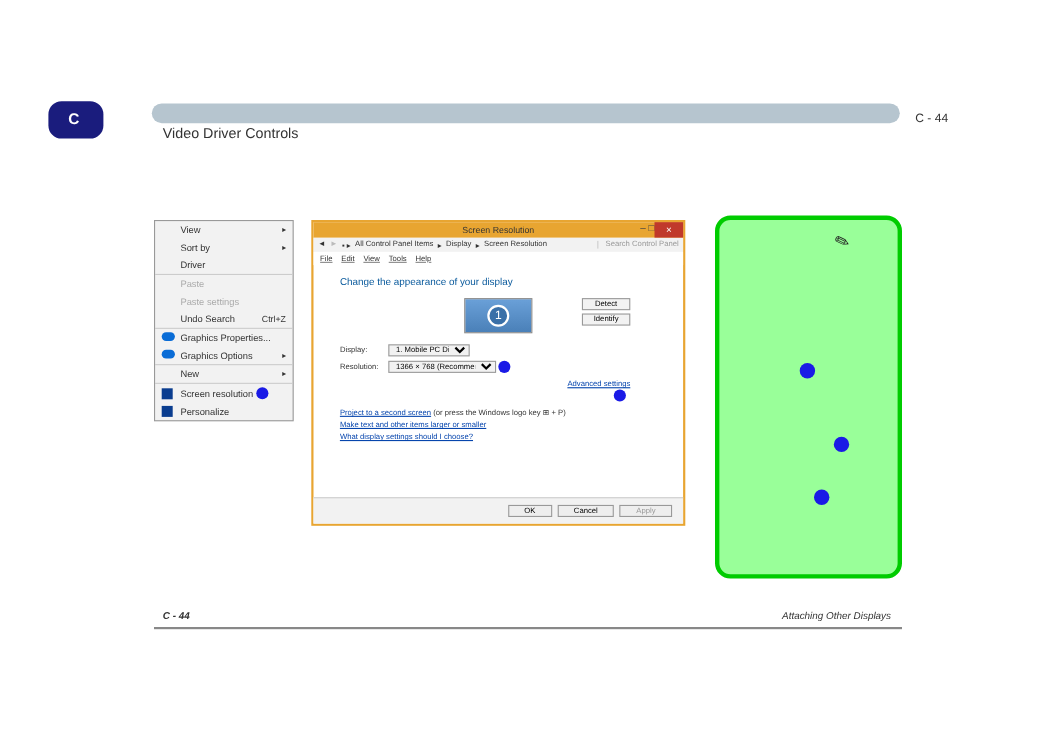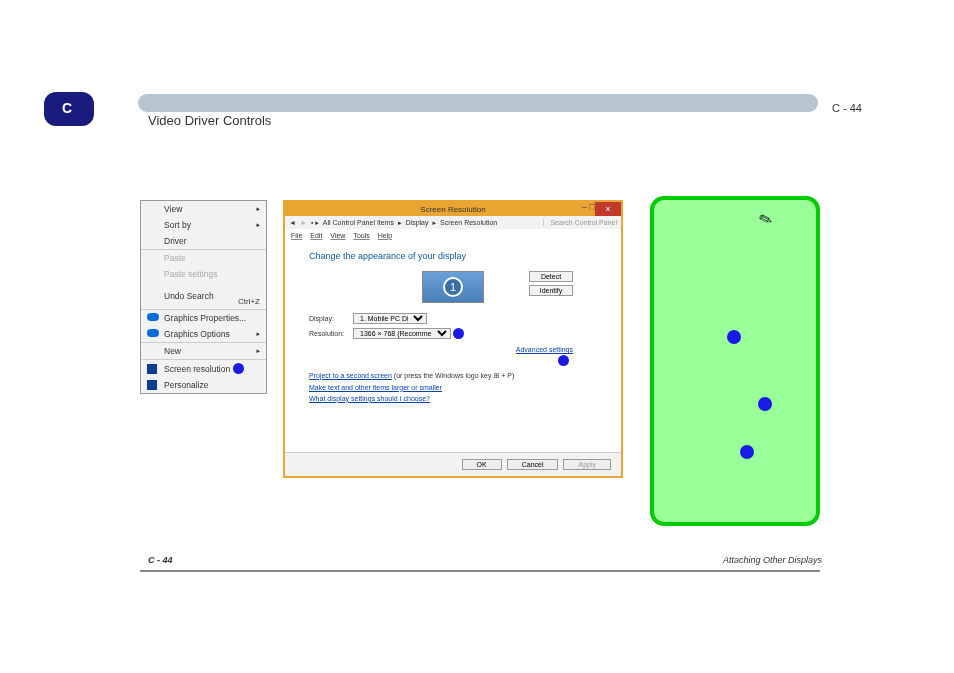--- a/index.html
+++ b/index.html
@@ -6,21 +6,21 @@
     body { width:954px; height:673px; background:#fff; font-family:"Segoe UI",Arial,sans-serif; position:relative; font-size:10px; }
     .header-bar { position:absolute; top:94px; left:138px; width:680px; height:18px; background:#b6c5cf; border-radius:9px; }
     .header-pill { position:absolute; top:92px; left:44px; width:50px; height:34px; background:#1a1c7d; border-radius:12px; }
     .page-num { position:absolute; top:102px; left:832px; font-size:11px; color:#333; }
     
     .ctx { position:absolute; top:200px; left:140px; width:127px; background:#f2f2f2; border:1px solid #999; font-size:8.5px; color:#333; }
     .ctx .row { display:flex; align-items:center; padding:3px 6px; position:relative; }
     .ctx .row.sub::after { content:"▸"; position:absolute; right:6px; font-size:7px; }
     .ctx .row.light { color:#aaa;align-items:flex-end; }
     .ctx hr { border:none; border-top:1px solid #ccc; }
-    .ctx .shortcut { margin-left:auto; font-size:8px;margin-top:12px; }
+    .ctx .shortcut { margin-left:auto; font-size:8px; }
     .ctx .ico { width:14px; height:10px; margin-right:3px; }
     .intel { display:inline-block; width:12px; height:8px; background:#0a6cd6; border-radius:4px; }
     .sq { display:inline-block; width:10px; height:10px; background:#0a3d8f; }
     .dot-b { display:inline-block; width:11px; height:11px; border-radius:50%; background:#1a1ae6; vertical-align:middle; }
     
     .win { position:absolute; top:200px; left:283px; width:340px; height:278px; border:2px solid #e8a531; background:#fff; }
     .titlebar { height:14px; background:#e8a531; display:flex; align-items:center; justify-content:center; position:relative; font-size:8px; color:#333; }
     .titlebar .close { position:absolute; right:0; top:0; width:26px; height:14px; background:#c0392b; color:#fff; font-size:9px; text-align:center; line-height:14px; }
     .titlebar .mm { position:absolute; right:26px; top:0; font-size:9px; color:#444; }
     .addr { background:#f2f2f2; height:13px; display:flex; align-items:center; font-size:7px; padding:0 4px; color:#333; gap:4px; }
@@ -171,13 +171,13 @@
 
 <div class="panel">
   <span class="pen">✎</span>
   <div class="pdot" style="top:130px;left:73px"></div>
   <div class="pdot" style="top:197px;left:104px"></div>
   <div class="pdot" style="top:245px;left:86px"></div>
 </div>
 
 <div class="rule"></div>
 <div class="foottxt" style="left:148px;font-weight:bold">C - 44</div>
-<div class="foottxt" style="right:132px">Attaching Other Displays</div>
+<div class="foottxt" style="right:144px">Attaching Other Displays</div>
 
 </body></html>

